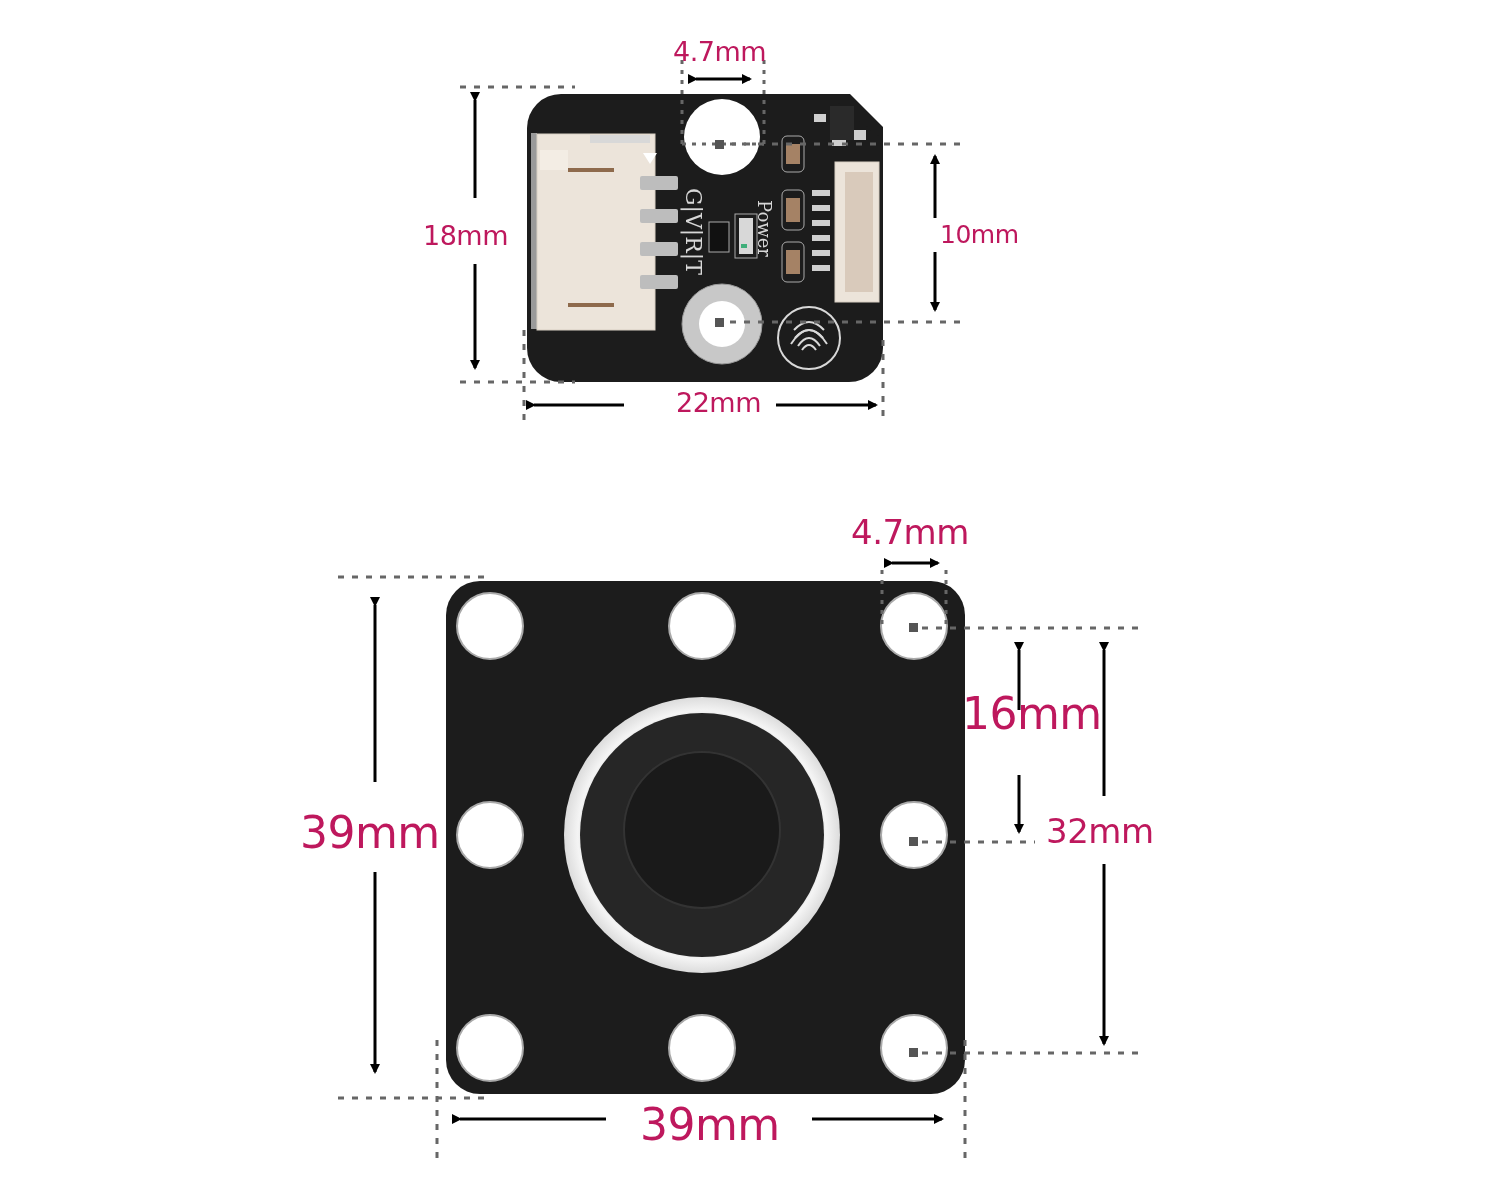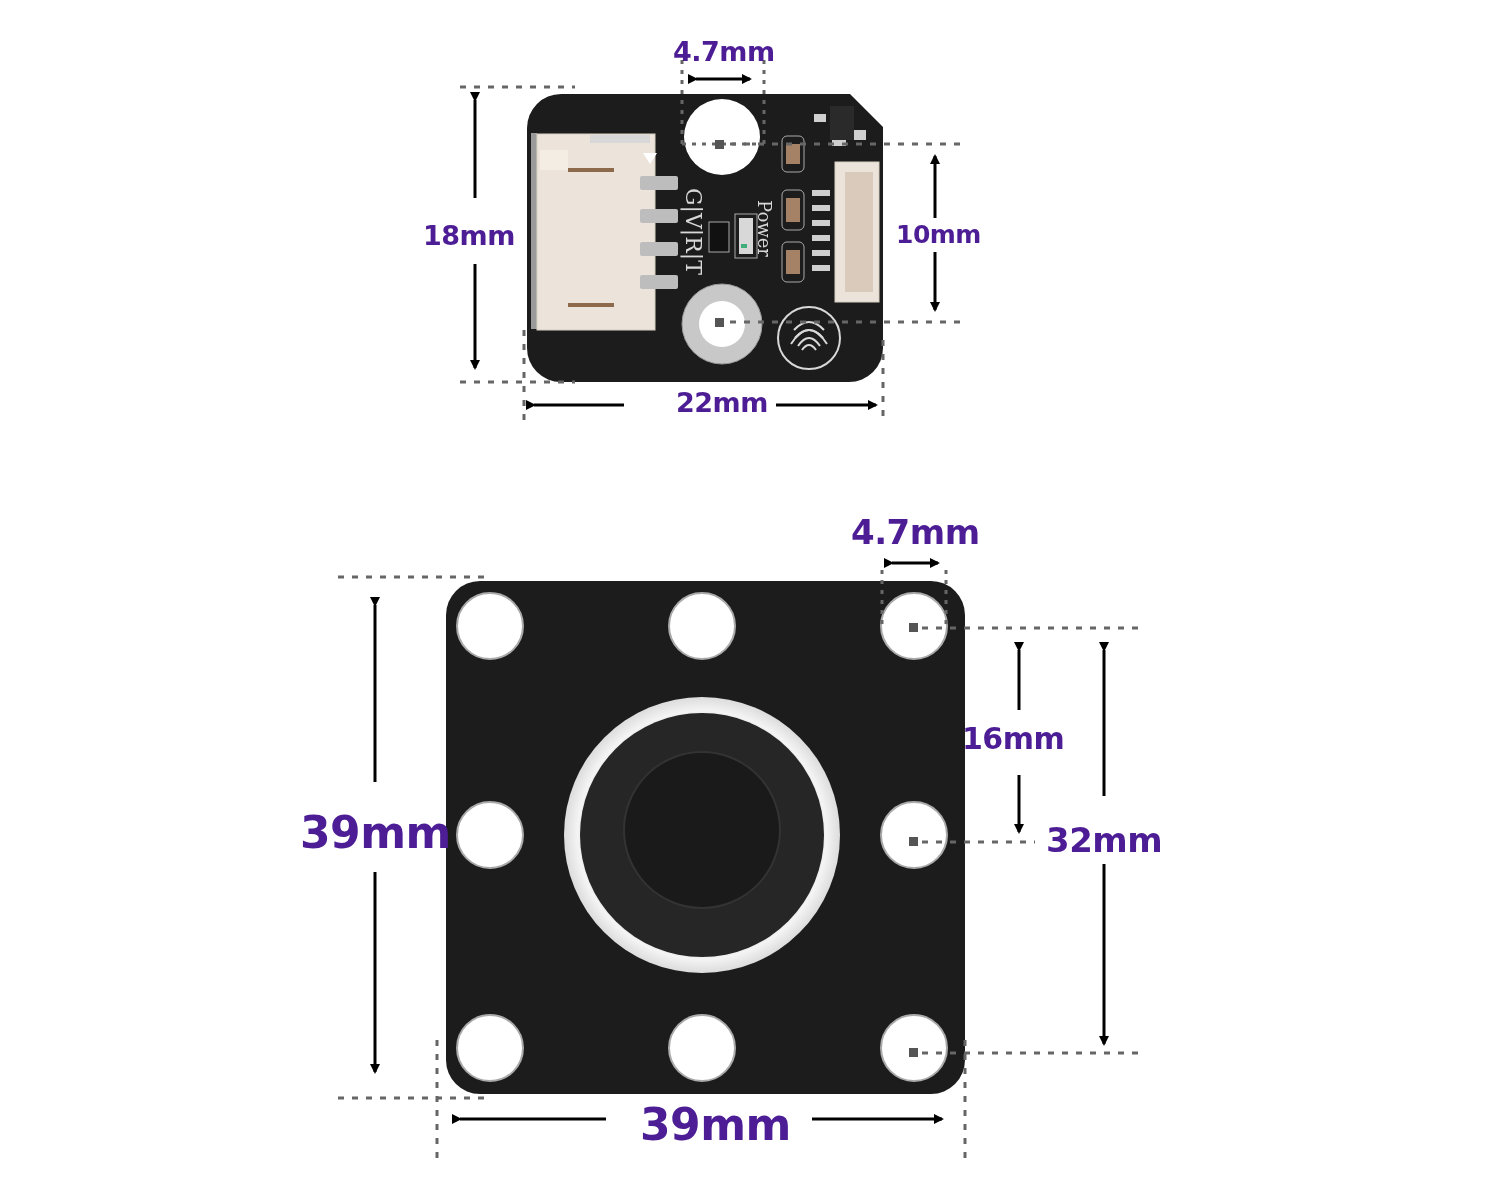--- a/index.html
+++ b/index.html
@@ -1,18 +1,18 @@
 <!DOCTYPE html>
 <html><head>
 <meta charset="utf-8">
 <style>
   html, body { margin:0; padding:0; background:#ffffff; }
   body { width:1500px; height:1200px; position:relative; overflow:hidden; font-family:"DejaVu Sans", sans-serif; }
   .stage { position:absolute; left:0; top:0; width:1500px; height:1200px; }
-  .lbl { position:absolute; font-family:"DejaVu Sans", sans-serif; font-weight:bold; color:#4c1d95; white-space:nowrap; line-height:1; letter-spacing:-0.5px; }
+  .lbl { position:absolute; font-family:"DejaVu Sans", sans-serif; font-weight:normal; color:#be185d; white-space:nowrap; line-height:1; letter-spacing:-0.5px; }
   .lbl-sm { font-size:27px; }
   .lbl-lg { font-size:44px; }
   svg { position:absolute; left:0; top:0; }
 </style>
 </head>
 <body>
 
 <div class="stage">
 
   <svg width="1500" height="1200" viewBox="0 0 1500 1200">
@@ -162,21 +162,21 @@
 
       <line x1="437" y1="1040" x2="437" y2="1165" stroke="#666" stroke-width="3" stroke-dasharray="6,8"></line>
       <line x1="965" y1="1040" x2="965" y2="1165" stroke="#666" stroke-width="3" stroke-dasharray="6,8"></line>
       <line x1="460" y1="1119" x2="606" y2="1119" stroke="#000" stroke-width="3" marker-start="url(#ah)"></line>
       <line x1="812" y1="1119" x2="942" y2="1119" stroke="#000" stroke-width="3" marker-end="url(#ah)"></line>
     </g>
   </svg>
 
   <div class="lbl lbl-sm" style="left:673px; top:38px;">4.7mm</div>
   <div class="lbl lbl-sm" style="left:423px; top:222px;">18mm</div>
-  <div class="lbl lbl-sm" style="left:896px; top:222px; font-size:25px;">10mm</div>
+  <div class="lbl lbl-sm" style="left:940px; top:222px; font-size:25px;">10mm</div>
   <div class="lbl lbl-sm" style="left:676px; top:389px;">22mm</div>
 
   <div class="lbl" style="left:851px; top:515px; font-size:34px;">4.7mm</div>
-  <div class="lbl" style="left:962px; top:724px; font-size:30px;">16mm</div>
+  <div class="lbl" style="left:962px; top:692px; font-size:44px;">16mm</div>
   <div class="lbl lbl-lg" style="left:300px; top:811px;">39mm</div>
-  <div class="lbl" style="left:1046px; top:814px; font-size:34px;margin-top:9px;">32mm</div>
+  <div class="lbl" style="left:1046px; top:814px; font-size:34px;">32mm</div>
   <div class="lbl lbl-lg" style="left:640px; top:1103px;">39mm</div>
 </div>
 
 </body></html>

